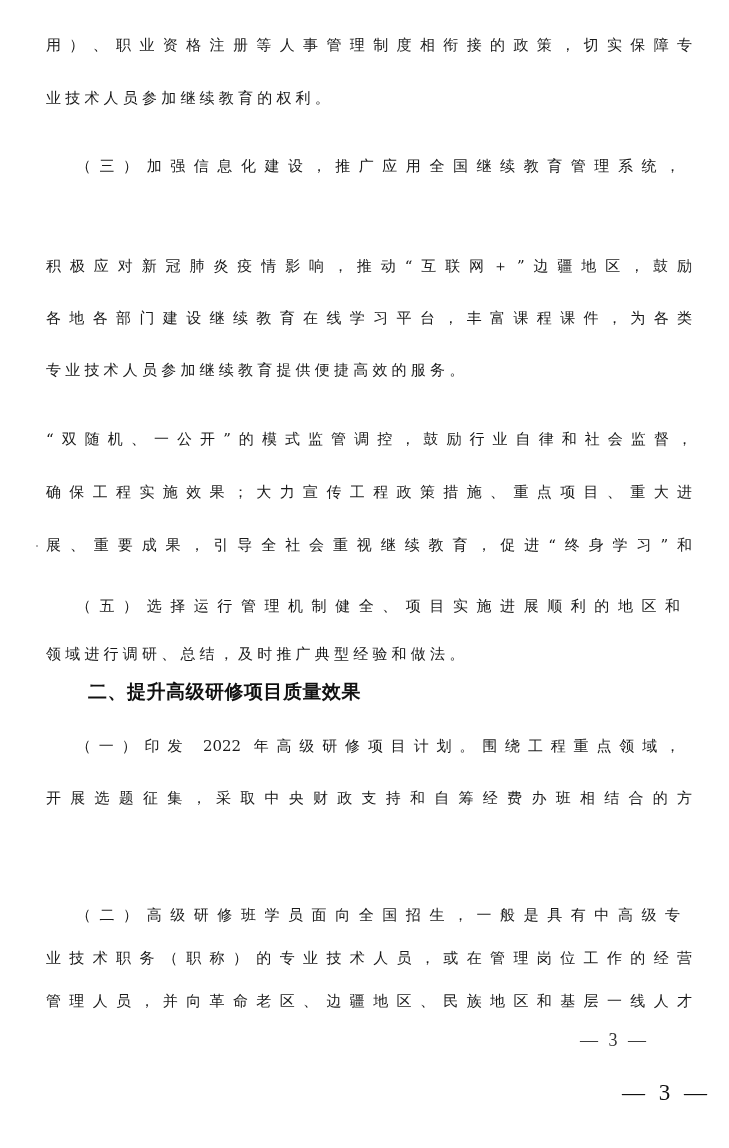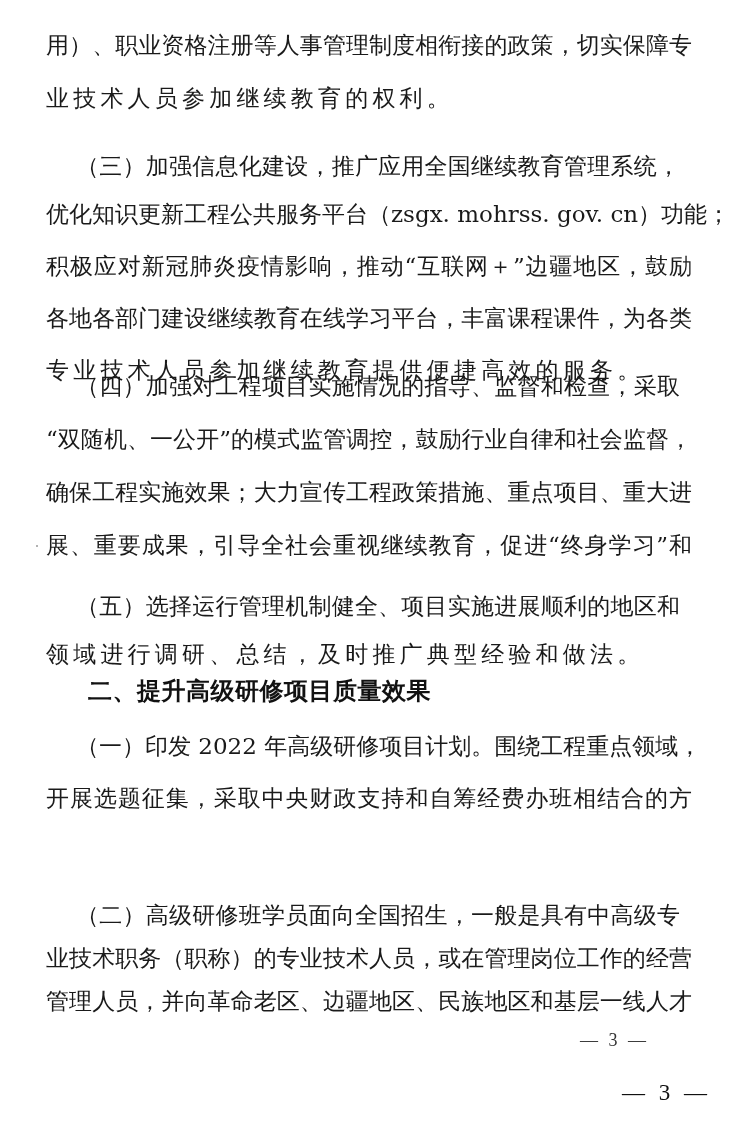--- a/index.html
+++ b/index.html
@@ -1,48 +1,46 @@
 <!DOCTYPE html>
 <html><head>
 <meta charset="utf-8">
 <style>
   html, body { margin: 0; padding: 0; background: #ffffff; }
   body { width: 729px; height: 1148px; position: relative; overflow: hidden;
          font-family: "DejaVu Serif", "Liberation Serif", serif; color: #1a1a1a; }
   .page { position: absolute; left: 0; top: 0; width: 729px; height: 1148px; background: #fff; }
-  .line { position: absolute; height: 32px; line-height: 32px; font-size: 23px;
+  .line { position: absolute; height: 32px; line-height: 32px; font-size: 15px;
           white-space: nowrap; text-align: justify; text-align-last: justify;
           letter-spacing: 0; }
   .full { left: 46px; width: 646px; }
   .indent { left: 76px; width: 604px; }
   .short { text-align-last: left; letter-spacing: 4.2px; }
   .heading { position: absolute; left: 88px; top: 674px; height: 34px; line-height: 34px;
              font-family: "DejaVu Sans", "Liberation Sans", sans-serif; font-weight: bold;
-             font-size: 24px; letter-spacing: 0.5px; color: #111; }
+             font-size: 19px; letter-spacing: 0.5px; color: #111; }
   .footer-inner { position: absolute; left: 580px; top: 1030px; font-size: 18px;
                   font-family: "Liberation Serif", serif; color: #333; word-spacing: 6px; }
   .footer-page { position: absolute; left: 622px; top: 1080px; font-size: 23px;
                  font-family: "Liberation Serif", serif; color: #111; word-spacing: 8px; }
   .speck { position: absolute; width: 2px; height: 2px; background: #999; border-radius: 1px; }
 </style>
 </head>
 <body>
 
 <div class="page">
 
   <div class="line full" style="top:29px">用）、职业资格注册等人事管理制度相衔接的政策，切实保障专</div>
   <div class="line full short" style="top:82px">业技术人员参加继续教育的权利。</div>
 
   <div class="line indent" style="top:150px">（三）加强信息化建设，推广应用全国继续教育管理系统，</div>
-  <div class="line full" style="top:198px">优化知识更新工程公共服务平台（zsgx. mohrss. gov. cn）功能；</div>
   <div class="line full" style="top:250px">积极应对新冠肺炎疫情影响，推动“互联网＋”边疆地区，鼓励</div>
   <div class="line full" style="top:302px">各地各部门建设继续教育在线学习平台，丰富课程课件，为各类</div>
   <div class="line full short" style="top:354px">专业技术人员参加继续教育提供便捷高效的服务。</div>
 
-  <div class="line indent" style="top:370px">（四）加强对工程项目实施情况的指导、监督和检查，采取</div>
   <div class="line full" style="top:423px">“双随机、一公开”的模式监管调控，鼓励行业自律和社会监督，</div>
   <div class="line full" style="top:476px">确保工程实施效果；大力宣传工程政策措施、重点项目、重大进</div>
   <div class="line full" style="top:529px">展、重要成果，引导全社会重视继续教育，促进“终身学习”和</div>
   <div class="speck" style="left:36px;top:545px"></div>
   <div class="speck" style="left:101px;top:545px"></div>
 
   <div class="line indent" style="top:590px">（五）选择运行管理机制健全、项目实施进展顺利的地区和</div>
   <div class="line full short" style="top:638px">领域进行调研、总结，及时推广典型经验和做法。</div>
 
   <div class="heading">二、提升高级研修项目质量效果</div>

